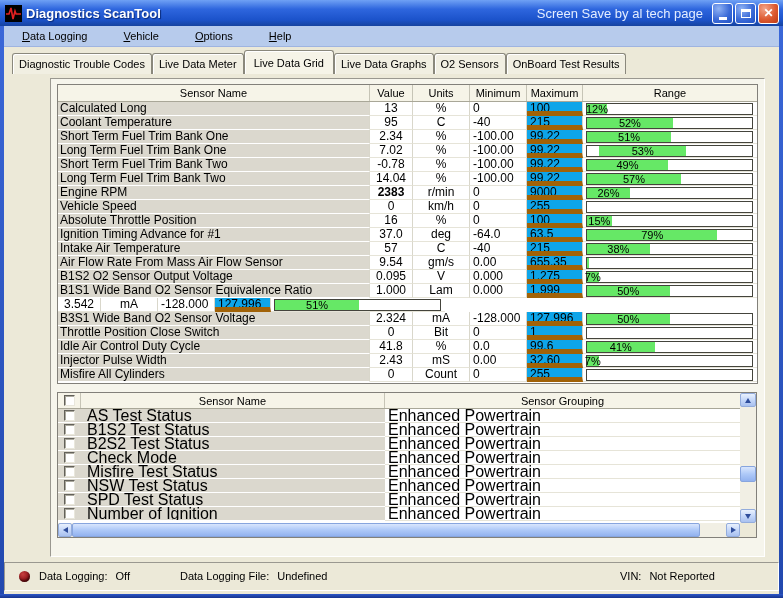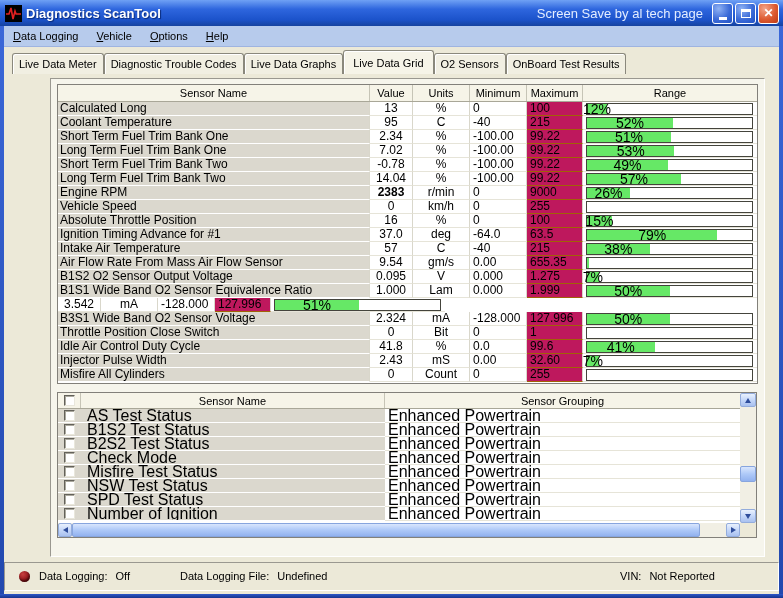--- a/index.html
+++ b/index.html
@@ -26,21 +26,21 @@
     display:flex; align-items:center; justify-content:center; }
   .wbtn.min,.wbtn.max { background:radial-gradient(circle at 30% 25%, #8FB2F4 0%, #3D6CD8 55%, #1F50C4 100%); }
   .wbtn.close { background:radial-gradient(circle at 30% 25%, #F2A488 0%, #DD5A30 55%, #BE3A14 100%); }
   .glyph-min { width:8px; height:3px; background:#fff; margin-top:10px; }
   .glyph-max { width:10px; height:9px; border:1px solid #fff; border-top:3px solid #fff; }
   .glyph-close { color:#fff; font-weight:bold; font-size:12px; line-height:1; }
 
   
   .menubar { position:absolute; left:4px; right:4px; top:26px; height:21px; background:#B7CBEC;
     border-bottom:1px solid #9FB4E0; display:flex; align-items:center; font-size:11px; color:#000; z-index:4; }
-  .menu-item { padding:3px 9px; cursor:default; }
+  .menu-item { padding:3px 18px; cursor:default; }
 
   
   .tabs { position:absolute; left:12px; top:50px; height:24px; display:flex; align-items:flex-end; z-index:2; }
   .tab { height:21px; background:#F1EFE2; border:1px solid #8A887C; border-bottom:none;
     border-top-left-radius:3px; border-top-right-radius:3px; box-shadow:inset 1px 1px 0 #fff;
     font-size:11px; padding:4px 6px 0 6px; white-space:nowrap; cursor:default; }
   .tab.active { height:24px; background:#F6F4E8; padding:6px 9px 0 9px; position:relative; z-index:3; }
 
   
   .panel { position:absolute; left:50px; top:78px; width:715px; height:479px; background:#F6F5EC;
@@ -52,25 +52,25 @@
   .gh { font-size:11px; display:flex; align-items:center; justify-content:center; border-right:1px solid #C6C4B6; overflow:hidden; white-space:nowrap; }
   .gh:last-child { border-right:none; }
   .w-name{width:312px;} .w-val{width:43px;} .w-units{width:57px;} .w-min{width:57px;} .w-max{width:56px;} .w-range{width:174px;}
   .grow { display:flex; height:14px; }
   .cell { font-size:12px; line-height:13px; overflow:hidden; white-space:nowrap; border-right:1px solid #D9D7CB; }
   .c-name  { width:312px; background:#DBD8CE; border-bottom:1px solid #fff; padding-left:2px; }
   .c-val   { width:43px;  background:#fff; border-bottom:1px solid #E6E4D8; text-align:center; }
   .c-val.bold { font-weight:bold; }
   .c-units { width:57px;  background:#fff; border-bottom:1px solid #E6E4D8; text-align:center; }
   .c-min   { width:57px;  background:#fff; border-bottom:1px solid #E6E4D8; padding-left:3px; }
-  .c-max   { width:56px;  background:#be185d; border-bottom:1px solid #a16207; padding-left:3px; }
+  .c-max   { width:56px;  background:#0ea5e9; border-bottom:5px solid #a16207; padding-left:3px; }
   .c-range { width:174px; background:#fff; border-bottom:1px solid #E6E4D8; border-right:none; padding:1px 4px 0 3px; }
   .bar { height:12px; border:1px solid #44443C; background:#fff; position:relative; overflow:visible; }
   .fill { position:absolute; left:0; top:0; bottom:0; display:flex; align-items:center; justify-content:center; }
-  .fill span { font-size:14px; line-height:10px; color:#000; white-space:nowrap; }
+  .fill span { font-size:11px; line-height:10px; color:#000; white-space:nowrap; }
 
   
   .checklist { position:absolute; left:57px; top:392px; width:700px; height:146px; background:#fff; border:1px solid #82807A; }
   .cl-header { display:flex; height:16px; background:#F6F4E8; border-bottom:1px solid #A9A798; margin-right:16px; }
   .clh { font-size:11px; display:flex; align-items:center; justify-content:center; border-right:1px solid #C6C4B6; overflow:hidden; white-space:nowrap; }
   .clh-check{width:23px;} .clh-name{width:304px;} .clh-group{flex:1; border-right:none;}
   .cl-row { display:flex; height:14px; margin-right:16px; }
   .clc { font-size:16px; line-height:13px; overflow:hidden; white-space:nowrap; }
   .clc-check { width:23px; background:#DBD8CE; border-bottom:1px solid #fff; display:flex; align-items:center; padding-left:6px; }
   .clc-name  { width:304px; background:#DBD8CE; border-bottom:1px solid #fff; padding-left:6px; }
@@ -131,24 +131,24 @@
   </div>
 
   <div class="menubar" id="menubar">
       <span class="menu-item"><u>D</u>ata Logging</span>
       <span class="menu-item"><u>V</u>ehicle</span>
       <span class="menu-item"><u>O</u>ptions</span>
       <span class="menu-item"><u>H</u>elp</span>
     </div>
 
   <div class="tabs" id="tabs">
+      <div class="tab">Diagnostic Trouble Codes</div>
       <div class="tab">Live Data Meter</div>
-      <div class="tab">Diagnostic Trouble Codes</div>
+      <div class="tab active">Live Data Grid</div>
       <div class="tab">Live Data Graphs</div>
-      <div class="tab active">Live Data Grid</div>
       <div class="tab">O2 Sensors</div>
       <div class="tab">OnBoard Test Results</div>
     </div>
 
   <div class="panel"></div>
 
   <div class="grid">
     <div class="grid-header">
       <div class="gh w-name">Sensor Name</div>
       <div class="gh w-val">Value</div>
@@ -201,21 +201,21 @@
           </div>
         </div>
         <div class="grow">
           <div class="cell c-name">Long Term Fuel Trim Bank One</div>
           <div class="cell c-val">7.02</div>
           <div class="cell c-units">%</div>
           <div class="cell c-min">-100.00</div>
           <div class="cell c-max">99.22</div>
           <div class="cell c-range">
             <div class="bar">
-              <div class="fill" style="width: 53%; background: rgb(102, 232, 102);">
+              <div class="fill" style="width: 53%; background: rgb(102, 232, 102); margin-left: 12px;">
                 <span>53%</span>
               </div>
             </div>
           </div>
         </div>
         <div class="grow">
           <div class="cell c-name">Short Term Fuel Trim Bank Two</div>
           <div class="cell c-val">-0.78</div>
           <div class="cell c-units">%</div>
           <div class="cell c-min">-100.00</div>

